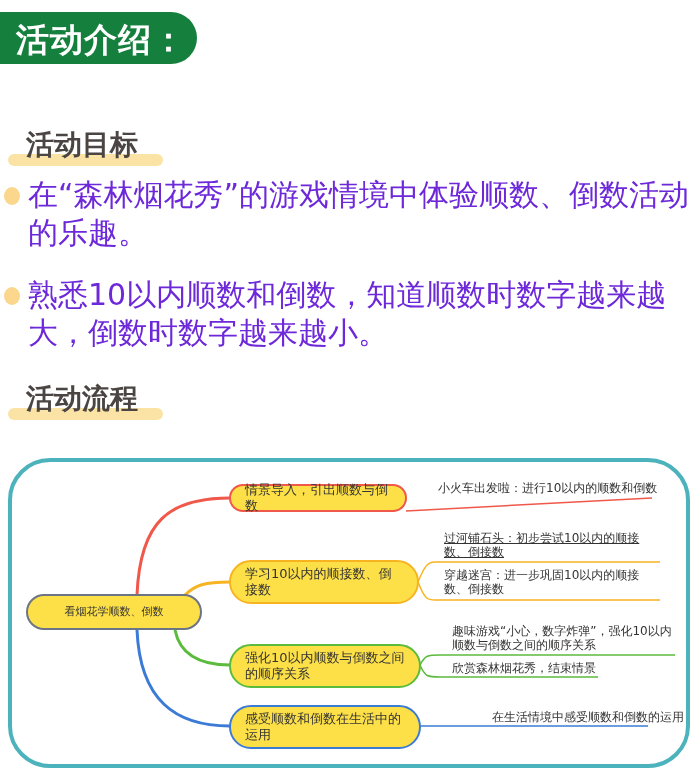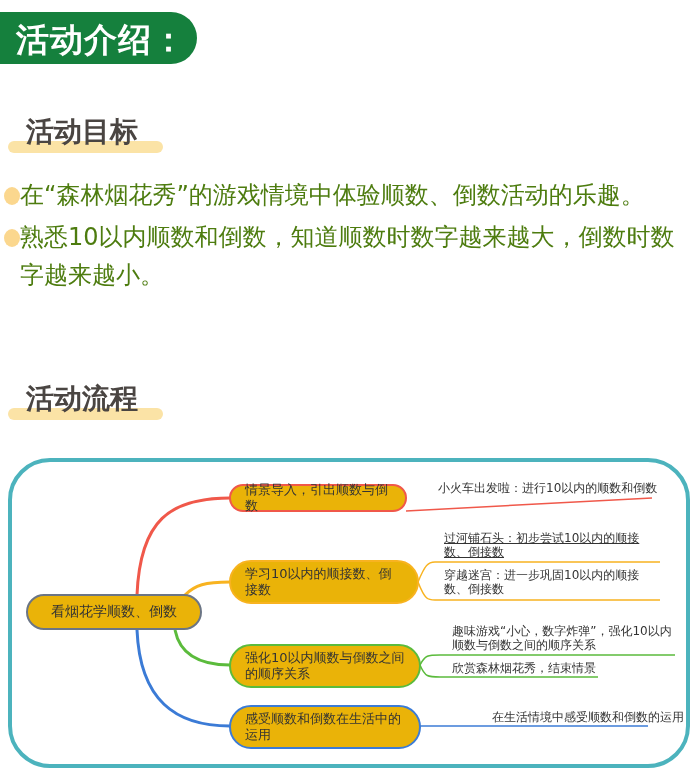--- a/index.html
+++ b/index.html
@@ -3,63 +3,63 @@
 <meta charset="utf-8">
 <style>
   html, body { margin:0; padding:0; background:#fff; }
   body { width:700px; height:774px; position:relative; overflow:hidden; font-family:"DejaVu Sans", sans-serif; color:#4a4542; }
   .title-banner { position:absolute; left:0; top:12px; width:197px; height:52px; background:#15803d; border-radius:0 26px 26px 0; }
   .title-banner span { position:absolute; left:16px; top:6px; font-size:33px; font-weight:bold; color:#fff; letter-spacing:1px; }
   .sec-head { position:absolute; left:8px; width:155px; height:40px; }
   .sec-head .hl { position:absolute; left:0; bottom:0; width:155px; height:12px; background:#fbe3a6; border-radius:6px; }
   .sec-head span { position:absolute; left:18px; top:0; font-size:28px; font-weight:bold; color:#4a4542; }
   .goals { position:absolute; left:0; top:176px; width:700px; }
-  .goal { position:relative; padding-left:20px; font-size:24px; line-height:38px; color:#4d7c0f; margin-bottom:0; }
+  .goal { position:relative; padding-left:28px; font-size:30px; line-height:38px; color:#6d28d9; margin-bottom:0; }
   .goal .dot { position:absolute; left:4px; top:11px; width:16px; height:18px; border-radius:50%; background:#fbd78e; }
   .mm-frame { position:absolute; left:8px; top:458px; width:682px; height:310px; border:4px solid #4cb3bd; border-radius:42px; box-sizing:border-box; }
   svg.mm { position:absolute; left:0; top:0; }
-  .node { position:absolute; box-sizing:border-box; border:2px solid; border-radius:22px; background:#eab308; font-size:13px; color:#333; display:flex; align-items:center; padding:0 14px; line-height:16px; }
+  .node { position:absolute; box-sizing:border-box; border:2px solid; border-radius:22px; background:#fde047; font-size:13px; color:#333; display:flex; align-items:center; padding:0 14px; line-height:16px; }
   .leaf { position:absolute; font-size:12px; color:#333; line-height:14px; }
 </style>
 </head>
 <body>
 
 <div class="title-banner">
   <span>活动介绍：</span>
 </div>
 
-<div class="sec-head" style="top:113px;text-decoration:underline;">
+<div class="sec-head" style="top:126px;text-decoration:underline;">
   <div class="hl"></div>
   <span>活动目标</span>
 </div>
 
 <div class="goals">
   <div class="goal"><span class="dot"></span><span>在“森林烟花秀”的游戏情境中体验顺数、倒数活动的乐趣。</span></div>
-  <div class="goal" style="margin-top:4px;padding-right:14px;"><span class="dot"></span><span>熟悉10以内顺数和倒数，知道顺数时数字越来越大，倒数时数字越来越小。</span></div>
+  <div class="goal" style="margin-top:24px;padding-right:14px;"><span class="dot"></span><span>熟悉10以内顺数和倒数，知道顺数时数字越来越大，倒数时数字越来越小。</span></div>
 </div>
 
 <div class="sec-head" style="top:380px;">
   <div class="hl"></div>
   <span>活动流程</span>
 </div>
 
 <div class="mm-frame"></div>
 
 <svg class="mm" width="700" height="774">
   <path d="M137,595 C140,520 170,498 230,498" stroke="#f0584a" stroke-width="3" fill="none"></path>
   <path d="M406,511 L652,498" stroke="#f0584a" stroke-width="1.5" fill="none"></path>
   <path d="M185,595 C195,585 205,582 230,582" stroke="#f8b320" stroke-width="3" fill="none"></path>
   <path d="M418,582 C425,565 428,562 435,562 L660,562 M418,582 C425,600 428,600 435,600 L660,600" stroke="#f8b320" stroke-width="1.5" fill="none"></path>
   <path d="M175,630 C180,655 200,665 230,665" stroke="#5bbb3c" stroke-width="3" fill="none"></path>
   <path d="M420,665 C425,655 428,655 440,655 L675,655 M420,665 C425,677 428,677 440,677 L598,677" stroke="#5bbb3c" stroke-width="1.5" fill="none"></path>
   <path d="M137,630 C140,700 175,726 230,726" stroke="#3b7bd6" stroke-width="3" fill="none"></path>
   <path d="M420,726 L648,726" stroke="#3b7bd6" stroke-width="1.5" fill="none"></path>
 </svg>
 
-<div class="node" style="left:26px;top:594px;width:176px;height:36px;border-color:#6b7585;font-size:14px;justify-content:center;font-family:Liberation Serif, serif;">
+<div class="node" style="left:26px;top:594px;width:176px;height:36px;border-color:#6b7585;font-size:11px;justify-content:center;">
     <span>看烟花学顺数、倒数</span>
   </div>
 
 <div class="node" style="left:229px;top:484px;width:178px;height:28px;border-color:#f0584a;">
     <span>情景导入，引出顺数与倒数</span>
   </div>
 <div class="leaf" style="left:438px;top:481px;">小火车出发啦：进行10以内的顺数和倒数</div>
 
 <div class="node" style="left:229px;top:560px;width:190px;height:44px;border-color:#f8b320;">
     <span>学习10以内的顺接数、倒接数</span>

